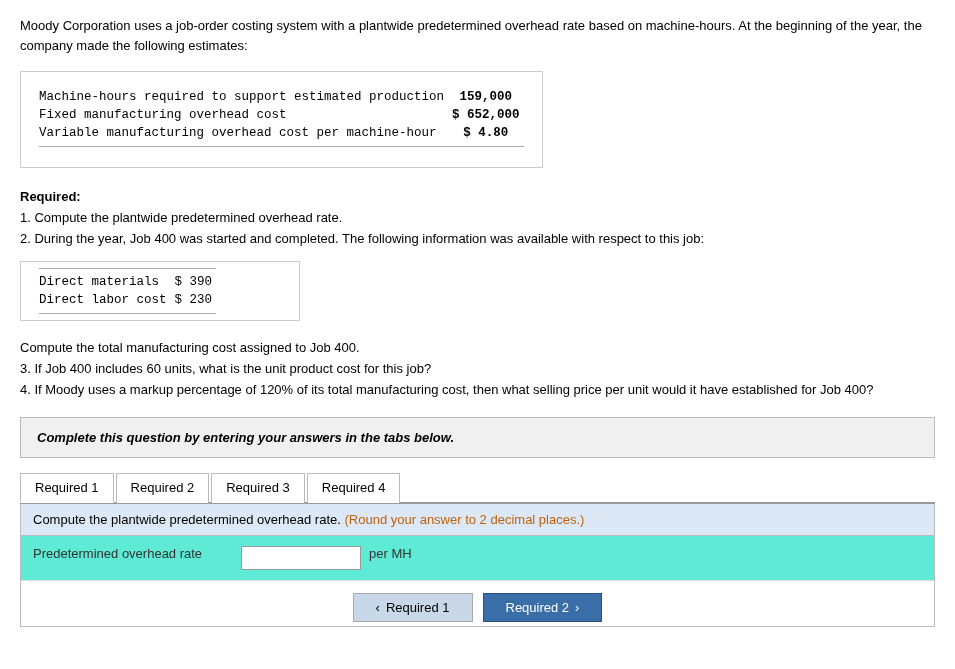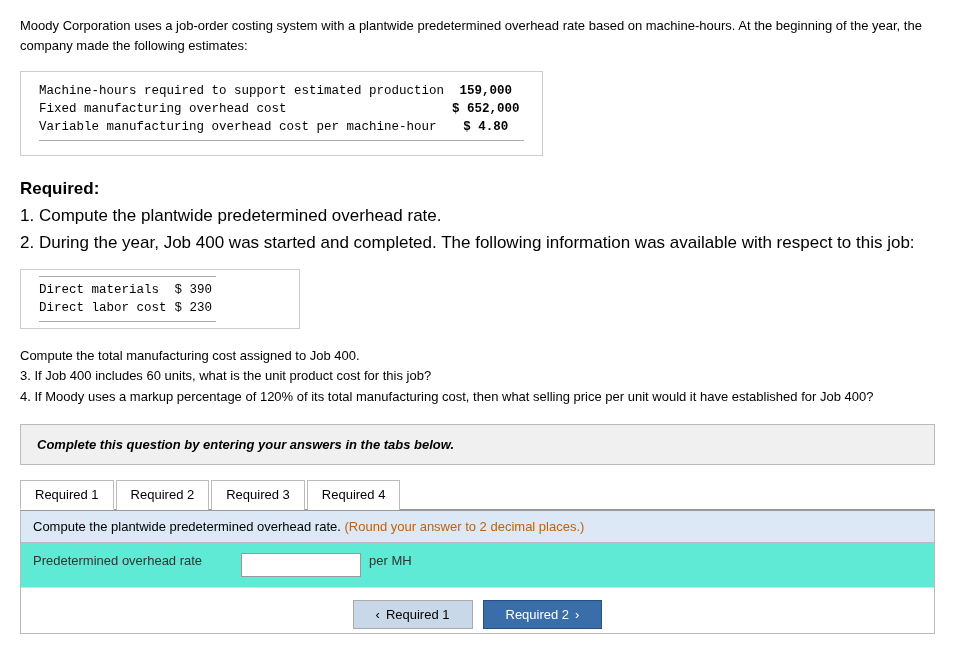--- a/index.html
+++ b/index.html
@@ -12,21 +12,21 @@
       min-height: 669px;
       padding: 16px 20px;
     }
     .intro-text {
       font-size: 13px;
       line-height: 1.5;
       margin-bottom: 16px;
     }
     .data-table-box {
       border: 1px solid #ccc;
-      padding: 10px 14px;
+      padding: 16px 14px;
       margin-bottom: 16px;
       display: inline-block;
       min-width: 520px;
     }
     .data-table-box table {
       border-collapse: collapse;
       width: 100%;
     }
     .data-table-box table td {
       font-family: 'Courier New', monospace;
@@ -36,21 +36,21 @@
     }
     .data-table-box table td.value {
       text-align: center;
       padding-right: 8px;
       font-weight: bold;
     }
     .required-section {
       margin-bottom: 12px;
     }
     .required-section p {
-      font-size: 17px;
+      font-size: 13px;
       line-height: 1.6;
     }
     .required-section p.bold {
       font-weight: bold;
     }
     .job-table-box {
       border: 1px solid #ccc;
       padding: 2px 14px;
       margin-bottom: 14px;
       display: inline-block;

